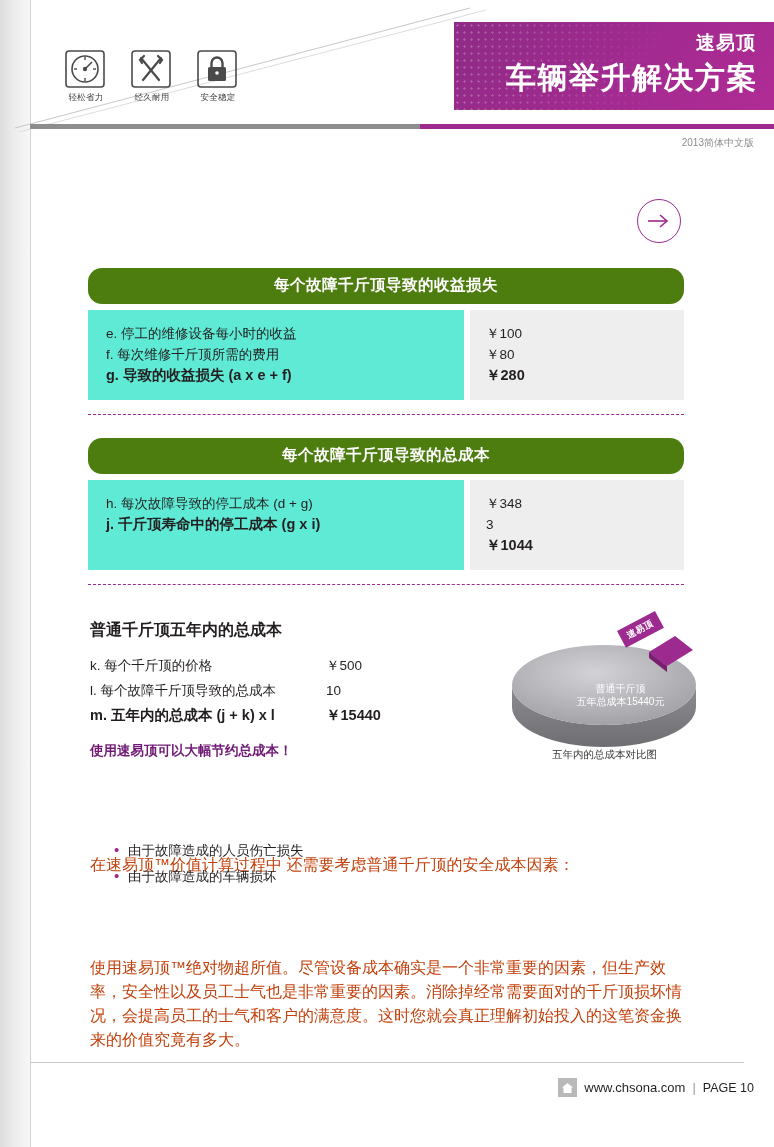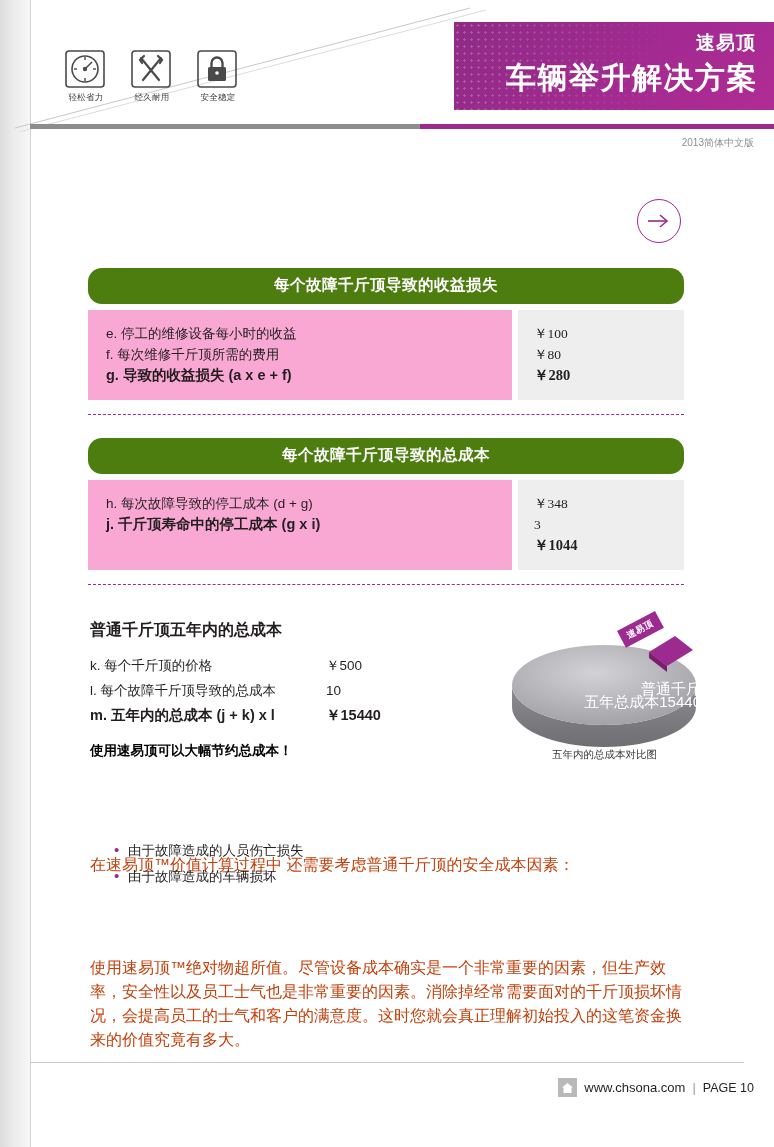--- a/index.html
+++ b/index.html
@@ -81,53 +81,53 @@
   
   .tbl { position:absolute; }
   .tbl-head {
     background:#4d7c0f; color:#fff; text-align:center;
     font-size:15.5px; font-weight:bold; letter-spacing:.5px;
     padding:7px 0 8px;
     border-radius:14px;
   }
   .tbl-body { display:flex; gap:6px; margin-top:6px; }
   .tbl-left {
-    background:#f9a8d4; flex:1; padding:13px 18px 14px;
+    background:#5eead4; flex:1; padding:13px 18px 14px;
   }
   .tbl-right {
-    background:#eeeeee; width:166px; padding:13px 16px 14px;font-family:Liberation Serif, serif;
+    background:#eeeeee; width:214px; padding:13px 16px 14px;
   }
   .row { font-size:13.5px; line-height:21px; color:#231f20; }
   .row.bold { font-weight:bold; font-size:14.5px; }
   .dashed {
     border-top:1.5px dashed #9c2a8f; margin-top:14px; height:0;
   }
 
   
   .sect-title {
     position:absolute; font-size:16px; font-weight:bold; color:#231f20;
   }
   .cost-list { position:absolute; font-size:13.5px; line-height:25px; }
   .cost-list .li { display:flex; }
   .cost-list .lbl { width:236px; }
   .cost-list .val { width:90px; }
   .cost-list .li.bold { font-weight:bold; font-size:14.5px; }
   .note-purple {
-    position:absolute; color:#000000; font-weight:bold; font-size:13.5px;
+    position:absolute; color:#701a75; font-weight:bold; font-size:13.5px;
   }
 
   
   .pie-wrap { position:absolute; left:497px; top:612px; width:215px; height:160px; }
   .pie-cap {
     position:absolute; left:497px; top:748px; width:215px;
     text-align:center; font-size:10.5px; color:#333;
   }
   .pie-inner-label {
-    position:absolute; left:4px; top:70px; width:215px; text-align:right;
-    font-size:15px; color:#ffffff; line-height:13px;
+    position:absolute; left:16px; top:70px; width:215px; text-align:center;
+    font-size:10px; color:#ffffff; line-height:13px;
   }
   .pie-tag {
     position:absolute; left:122px; top:8px;
     background:#9c2a8f; color:#fff; font-size:9px; font-weight:bold;
     padding:3px 7px; transform:rotate(-28deg);
     letter-spacing:.5px;
   }
 
   
   .para {

